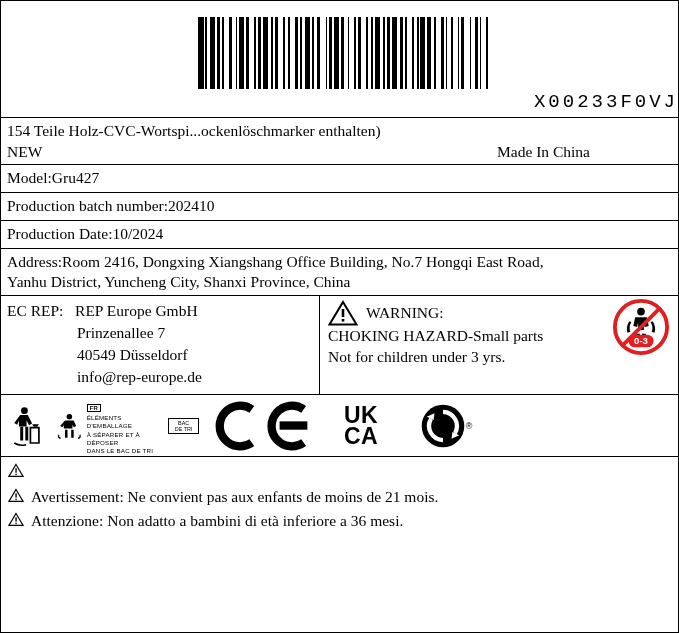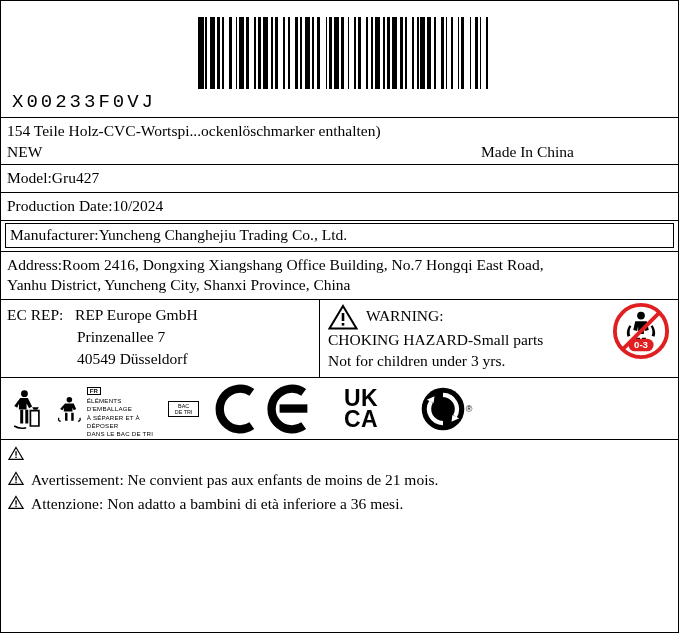--- a/index.html
+++ b/index.html
@@ -17,21 +17,21 @@
     width: 679px;
     height: 633px;
     background: #ffffff;
     border: 1px solid #000000;
     overflow: hidden;
   }
 
   
   .barcode-block {
     padding: 16px 0 0 11px;
-    text-align: left;
+    text-align: right;
   }
   .barcode-bars {
     display: flex;
     justify-content: center;
     align-items: flex-end;
     height: 72px;
     margin: 0 auto;
     width: 508px;
   }
   .barcode-bars span {
@@ -50,21 +50,21 @@
   
   .row {
     border-top: 1px solid #000;
     padding: 3px 0 4px 6px;
     font-size: 15.5px;
     line-height: 1.28;
   }
 
   .title-row {
     border-top: 1px solid #000;
-    padding: 3px 18px 2px 6px;
+    padding: 3px 2px 2px 6px;
     font-size: 15.5px;
     line-height: 1.3;
   }
   .title-sub {
     display: flex;
     justify-content: space-between;
     align-items: baseline;
     padding-right: 86px;
     padding-top: 1px;
   }
@@ -307,40 +307,39 @@
 
   <div class="title-row">
     <div>154 Teile Holz-CVC-Wortspi...ockenlöschmarker enthalten)</div>
     <div class="title-sub">
       <span>NEW</span>
       <span>Made In China</span>
     </div>
   </div>
 
   <div class="row">Model:Gru427</div>
+  <div class="row">Production batch number:202410</div>
   <div class="row">Production Date:10/2024</div>
 
-  <div class="manufacturer-wrap">
-    <div class="manufacturer-box">Manufacturer:Yuncheng Changhejiu Trading Co., Ltd.</div>
-  </div>
 
   <div class="row">
     <div>Address:Room 2416, Dongxing Xiangshang Office Building, No.7 Hongqi East Road,</div>
     <div>Yanhu District, Yuncheng City, Shanxi Province, China</div>
   </div>
 
   <div class="split">
     <div class="split-left">
       <div>
         <span>EC REP:</span>
         &nbsp;
         <span>REP Europe GmbH</span>
       </div>
       <div class="ecrep-indent">Prinzenallee 7</div>
       <div class="ecrep-indent">40549 Düsseldorf</div>
+      <div class="ecrep-indent">info@rep-europe.de</div>
     </div>
 
     <div class="split-right">
 
       <div class="no03">
         <svg viewBox="0 0 60 60" width="58" height="58">
           <circle cx="30" cy="30" r="27" fill="#fff" stroke="#e02020" stroke-width="4"></circle>
           <g fill="#000">
             <circle cx="30" cy="14" r="4"></circle>
             <path d="M24 20 h12 l2 9 -4 1 -1 -5 v8 h-6 v-8 l-1 5 -4 -1 z"></path>

